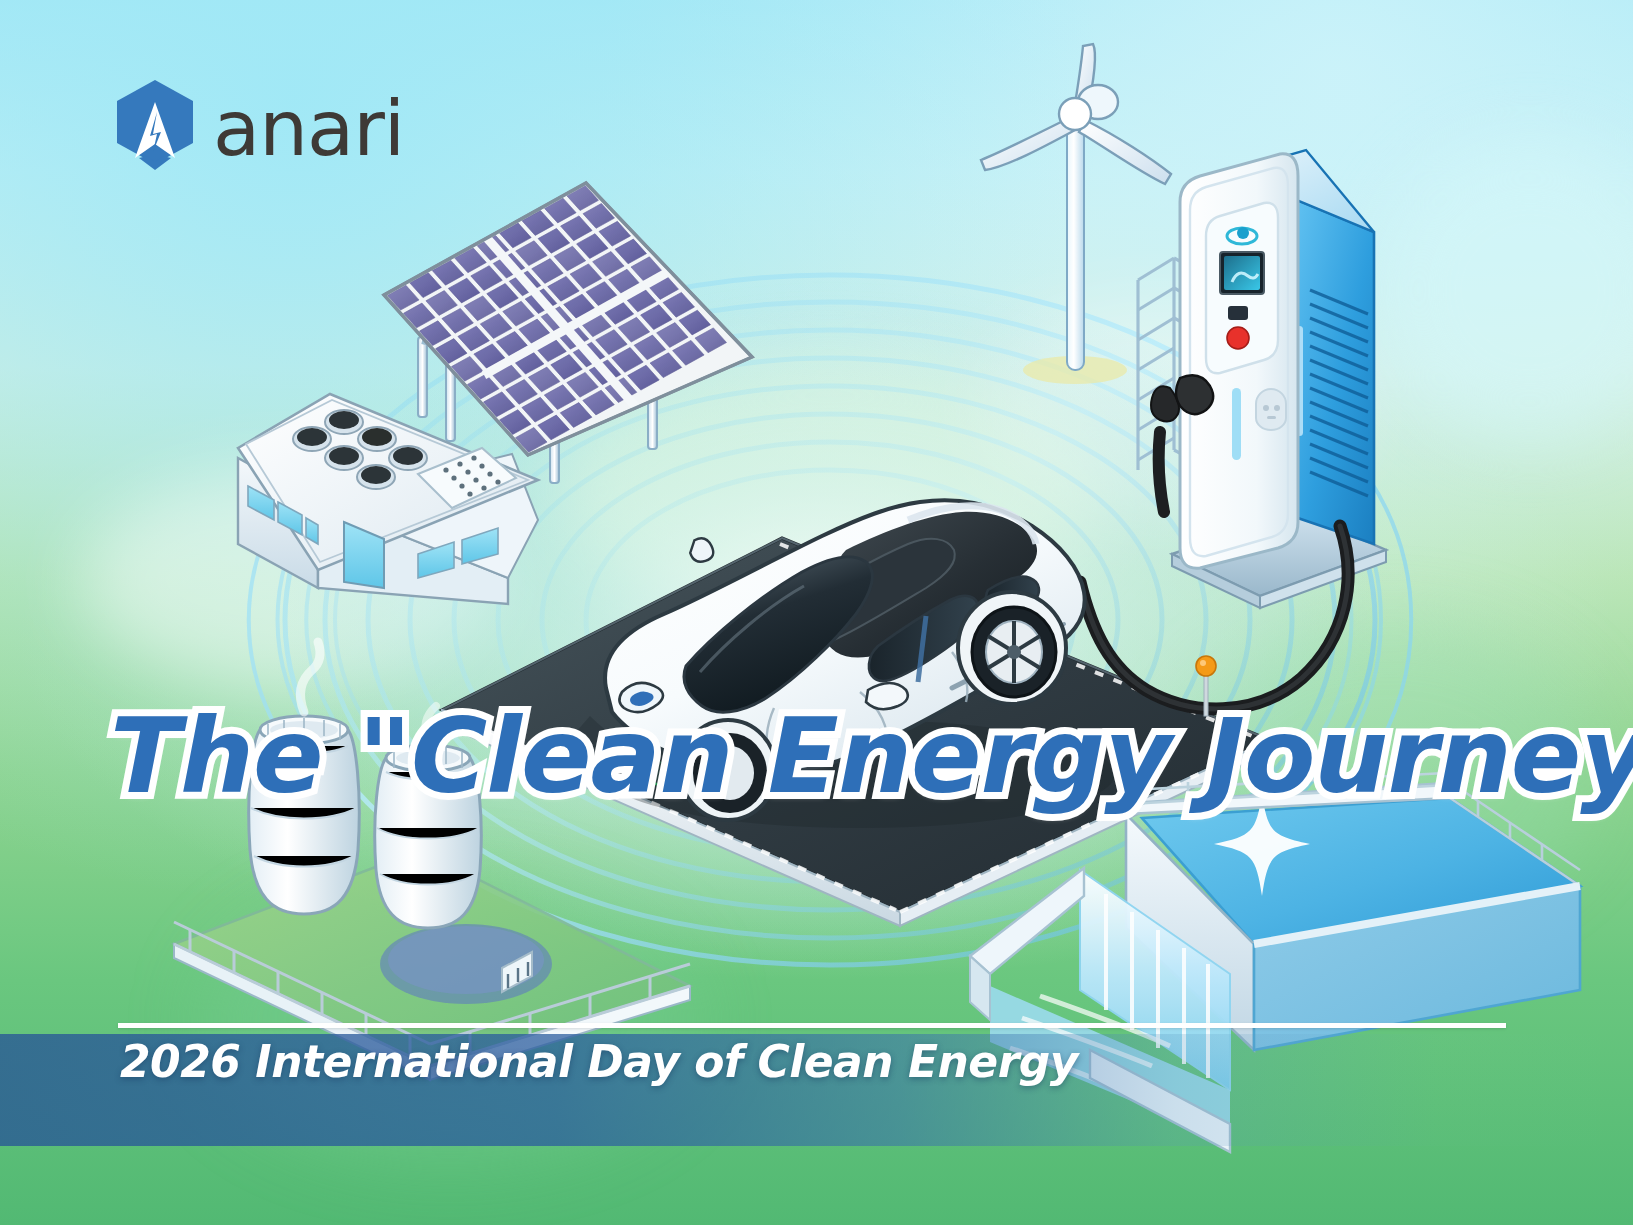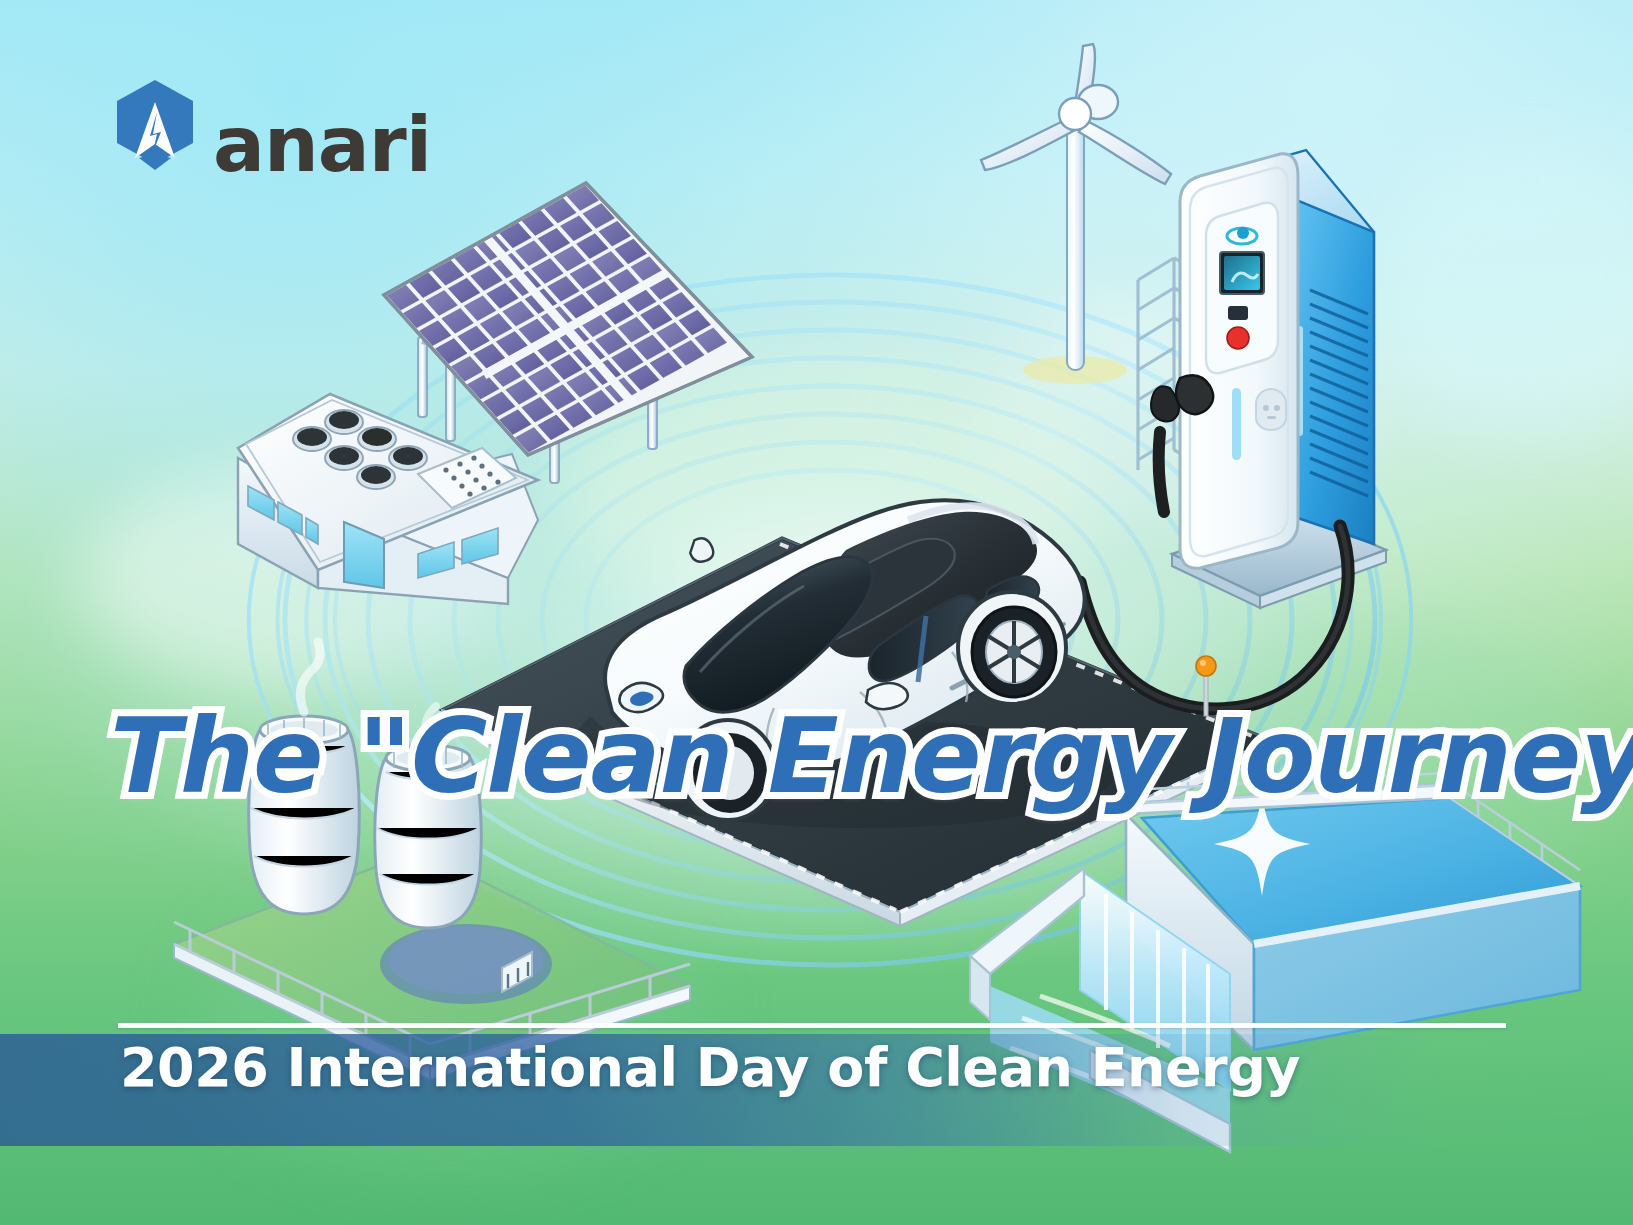--- a/index.html
+++ b/index.html
@@ -20,22 +20,22 @@
   
   .layer{position:absolute;}
   svg{display:block;overflow:visible;}
 
   
   #rings{position:absolute;left:140px;top:190px;width:1380px;height:860px;pointer-events:none;}
 
   
   #logo{position:absolute;left:113px;top:78px;display:flex;align-items:center;gap:16px;}
   #logo .mark{width:84px;height:92px;}
-  #logo .wordmark{font-size:77px;font-weight:700;color:#3e3a36;letter-spacing:-1px;
-    font-family:"DejaVu Sans",sans-serif;line-height:1;position:relative;top:20px;}
+  #logo .wordmark{font-size:77px;font-weight:400;color:#3e3a36;letter-spacing:-1px;
+    font-family:"DejaVu Sans",sans-serif;line-height:1;position:relative;top:4px;}
 
   
   #headline{position:absolute;left:110px;top:696px;width:1420px;z-index:40;}
   #headline .ln{
     font-family:"DejaVu Sans",sans-serif;
     font-weight:700;font-style:italic;
     font-size:104px;line-height:1.17;
     color:#2e6fb8;
     letter-spacing:-1px;
     white-space:nowrap;
@@ -46,22 +46,22 @@
   #headline .ln.l2{letter-spacing:1px;}
 
   
   #rule{position:absolute;left:118px;top:1023px;width:1388px;height:5px;background:#ffffff;z-index:45;
         box-shadow:0 1px 3px rgba(0,0,0,.12);}
   #banner{position:absolute;left:0;top:1034px;width:1633px;height:112px;z-index:44;
     background:linear-gradient(to right, rgba(40,86,150,0.78) 0%, rgba(42,92,158,0.74) 34%,
                rgba(56,110,172,0.55) 55%, rgba(90,150,190,0.22) 72%, rgba(140,190,200,0.02) 88%, rgba(255,255,255,0) 100%);
   }
   #banner-text{position:absolute;left:120px;top:1036px;z-index:46;
-    font-family:"DejaVu Sans",sans-serif;font-weight:700;font-size:54px;color:#ffffff;
-    letter-spacing:-0.5px;white-space:nowrap;text-shadow:0 2px 6px rgba(20,50,90,.45);}
+    font-family:"DejaVu Sans",sans-serif;font-weight:700;font-size:44px;color:#ffffff;
+    letter-spacing:-0.5px;white-space:nowrap;text-shadow:0 2px 6px rgba(20,50,90,.45);font-style:italic;}
 </style>
 </head>
 <body>
 
 <div id="poster">
 
   <div class="mottle" style="left:80px;top:470px;width:420px;height:220px;background:rgba(255,255,255,.45);"></div>
   <div class="mottle" style="left:560px;top:360px;width:540px;height:260px;background:rgba(236,252,214,.55);"></div>
   <div class="mottle" style="left:1180px;top:620px;width:420px;height:300px;background:rgba(150,220,170,.40);"></div>
   <div class="mottle" style="left:200px;top:880px;width:500px;height:280px;background:rgba(120,205,150,.35);"></div>

